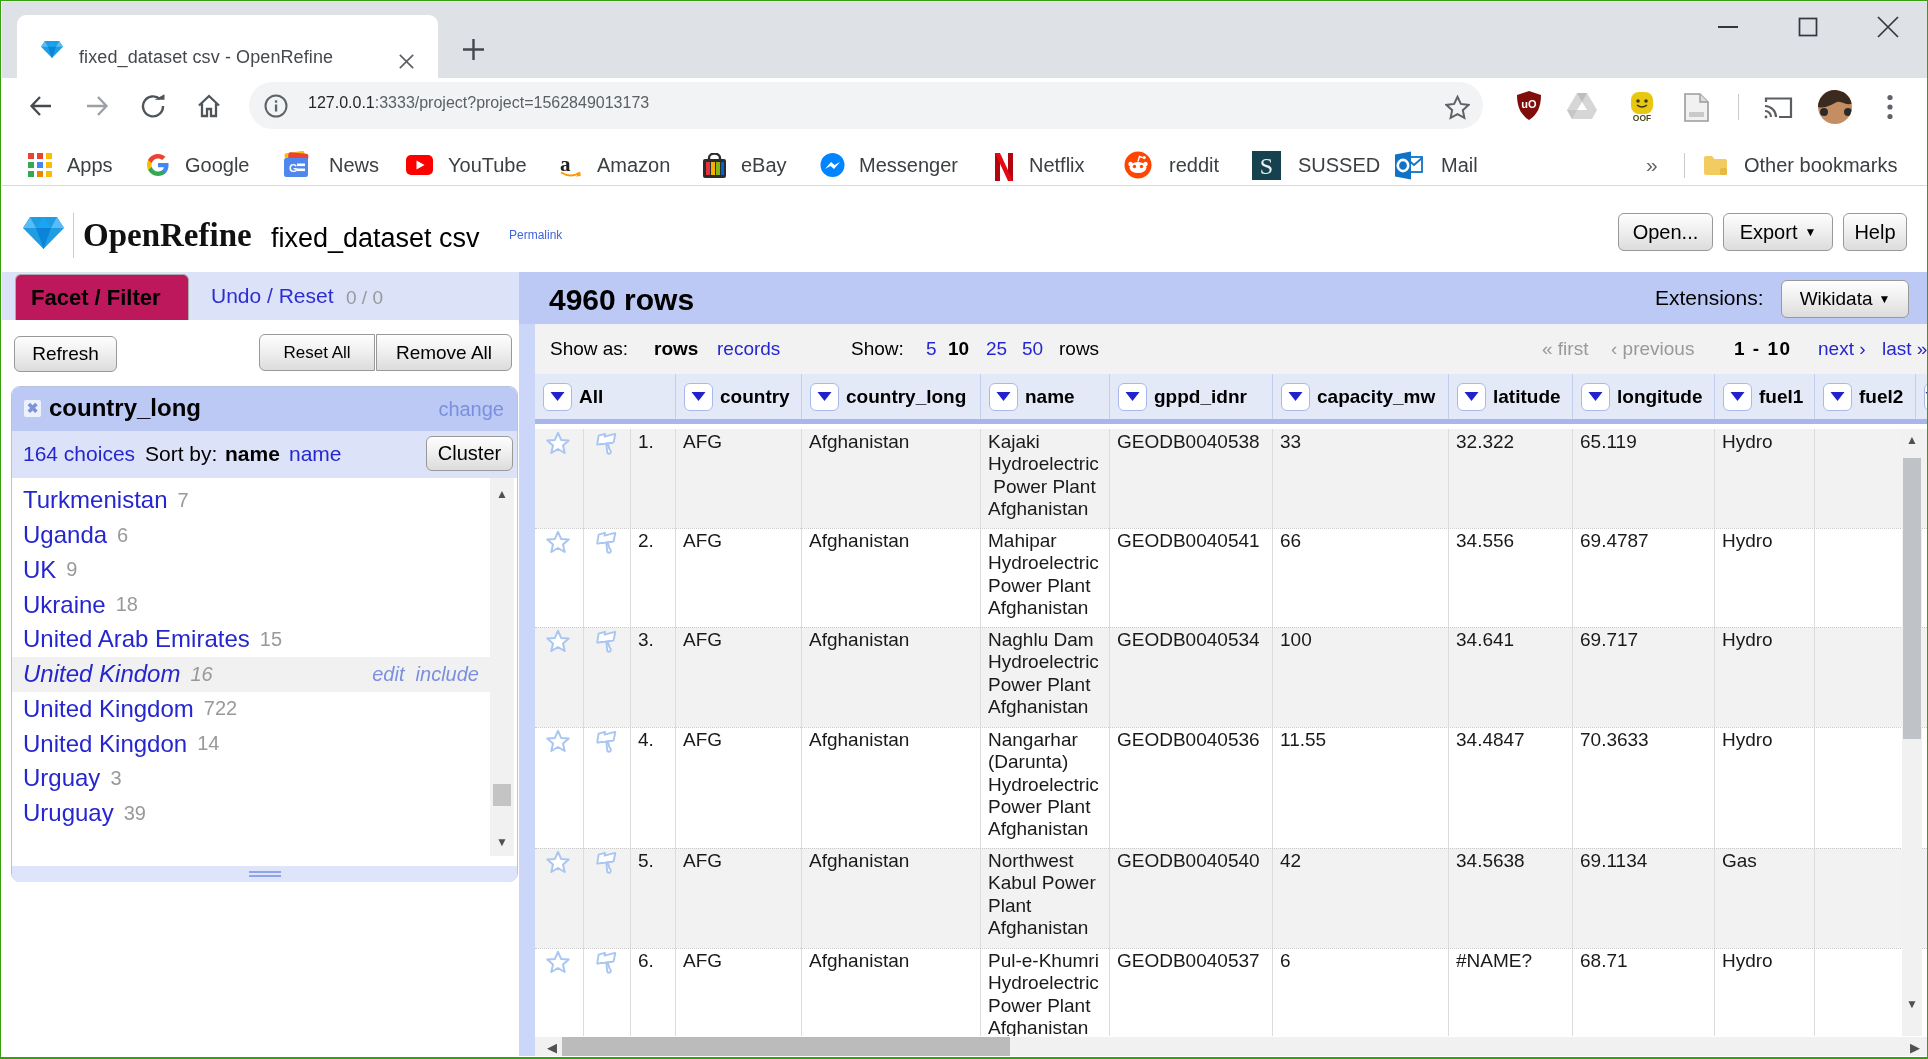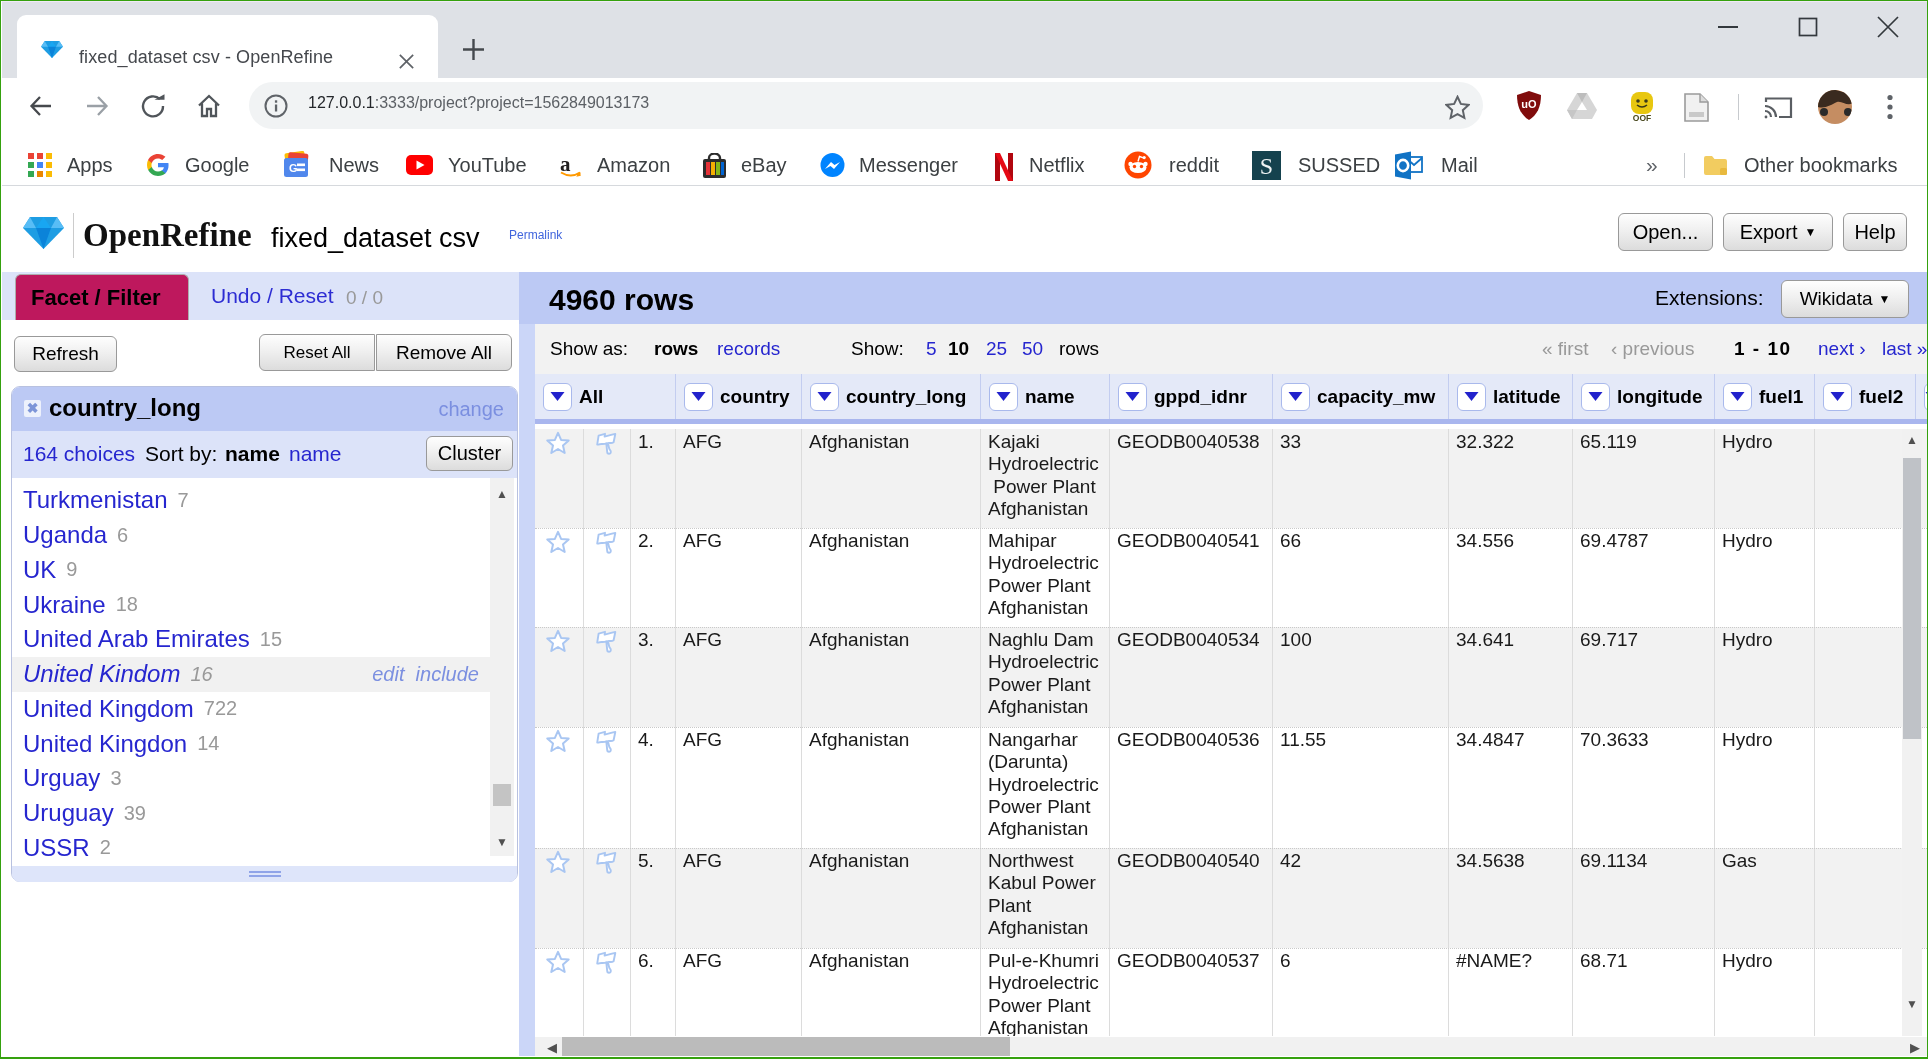--- a/index.html
+++ b/index.html
@@ -363,24 +363,20 @@
           <span class="cnt">14</span>
         </div>
       <div class="fitem">
           <a class="lnk">Urguay</a> 
           <span class="cnt">3</span>
         </div>
       <div class="fitem">
           <a class="lnk">Uruguay</a> 
           <span class="cnt">39</span>
         </div>
-      <div class="fitem">
-          <a class="lnk">USSR</a> 
-          <span class="cnt">2</span>
-        </div>
       <div class="fitem"> </div>
     </div>
     <div class="abs" id="fscroll">
       <div class="sarrow" style="top:9px">▲</div>
       <div class="abs" style="left:3px;top:306px;width:18px;height:22px;background:#c4c4c4"></div>
       <div class="sarrow" style="top:357px">▼</div>
     </div>
     <div class="abs" id="ffoot">
       <div class="abs" style="left:237px;top:5px;width:32px;height:2px;background:#90a4e8"></div>
       <div class="abs" style="left:237px;top:9px;width:32px;height:2px;background:#90a4e8"></div>

